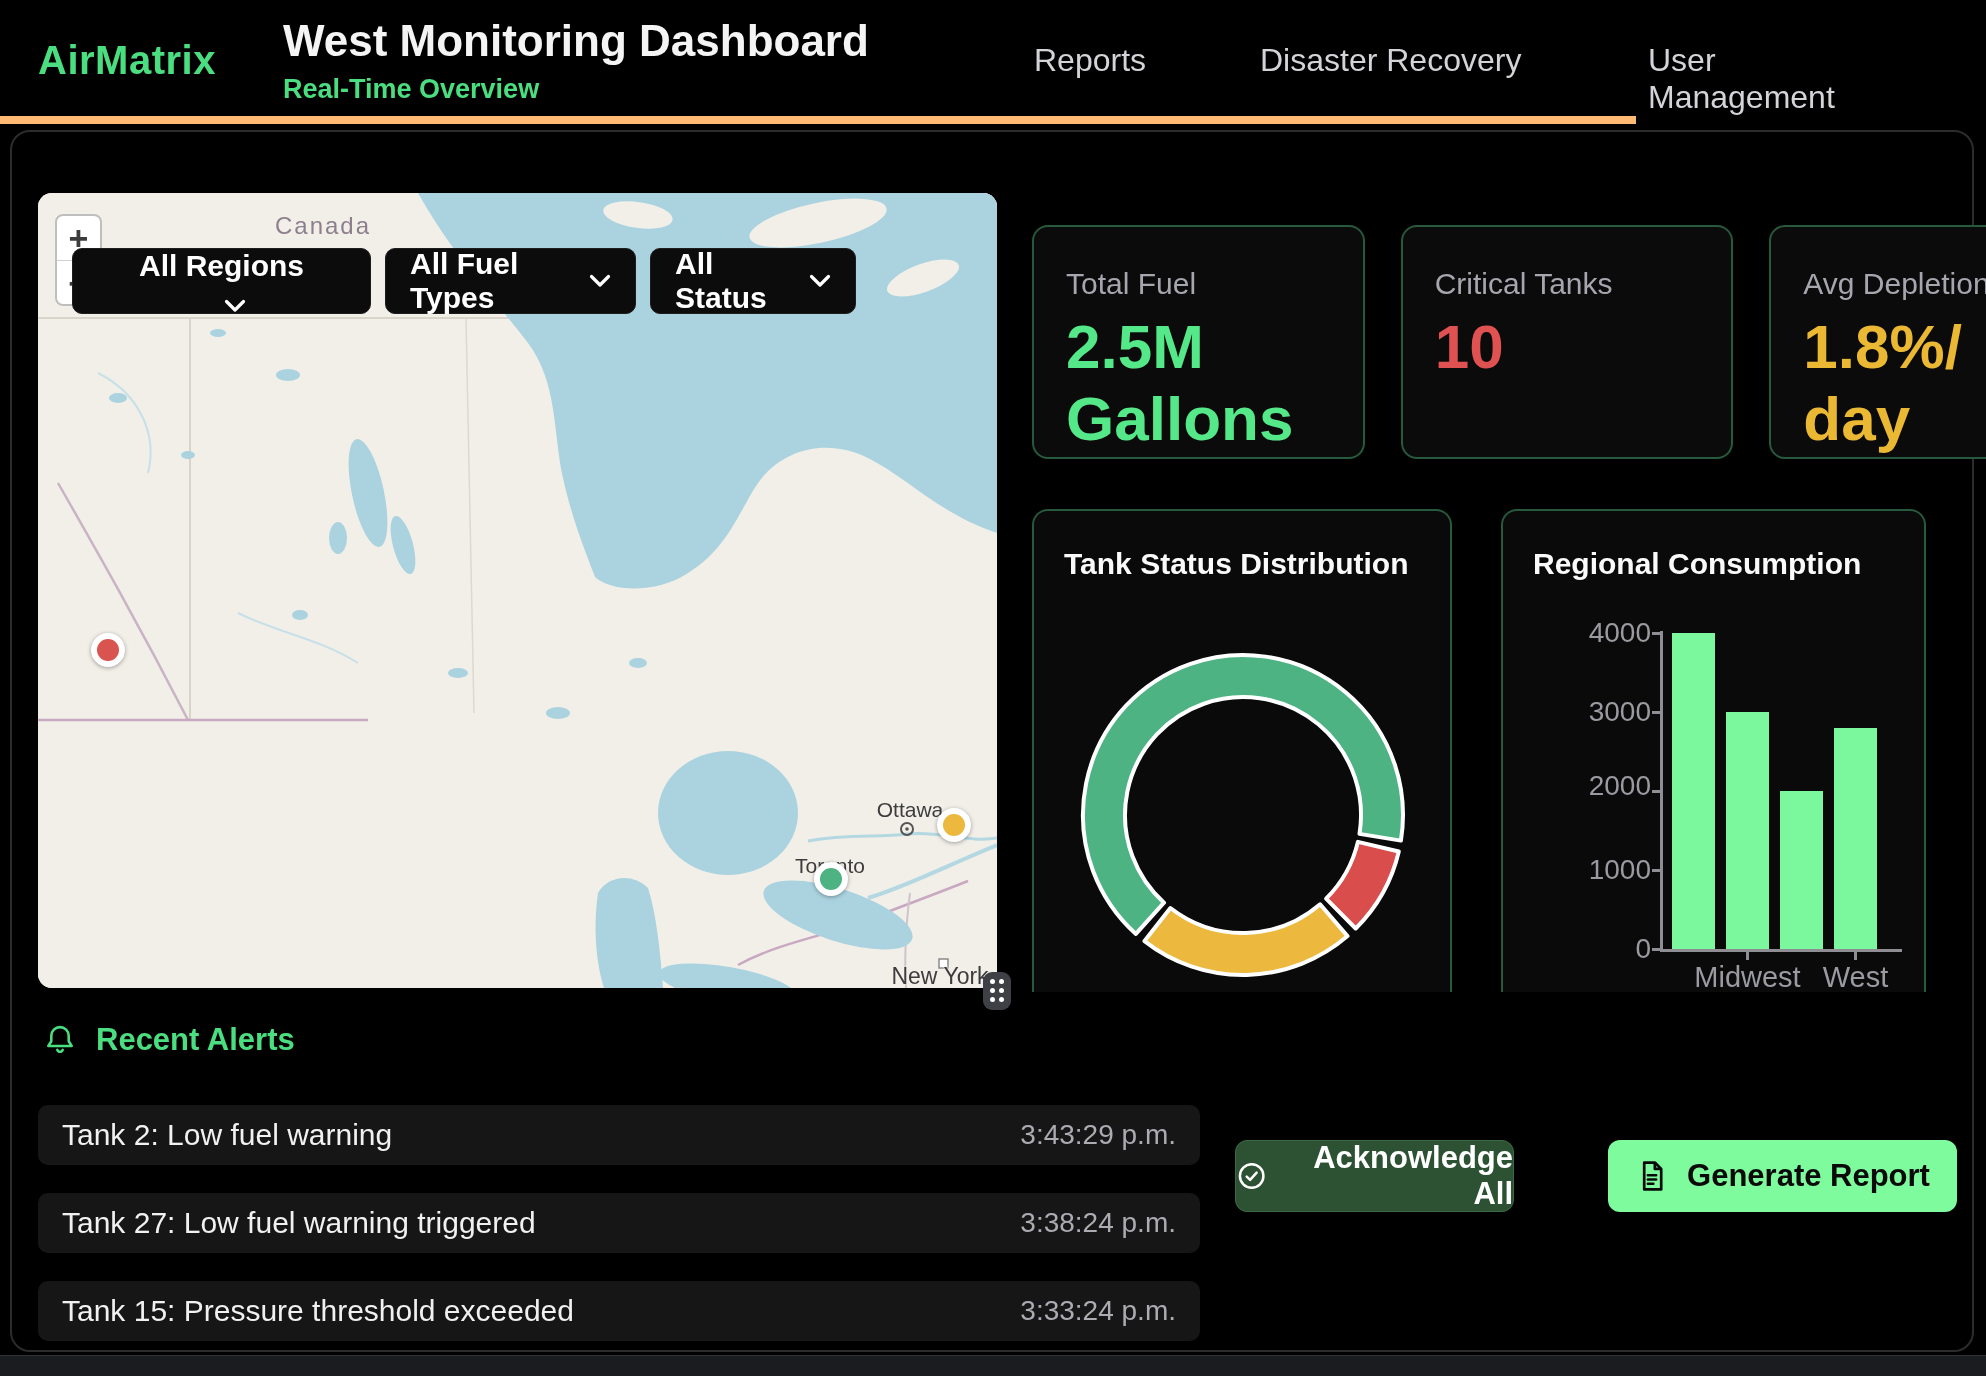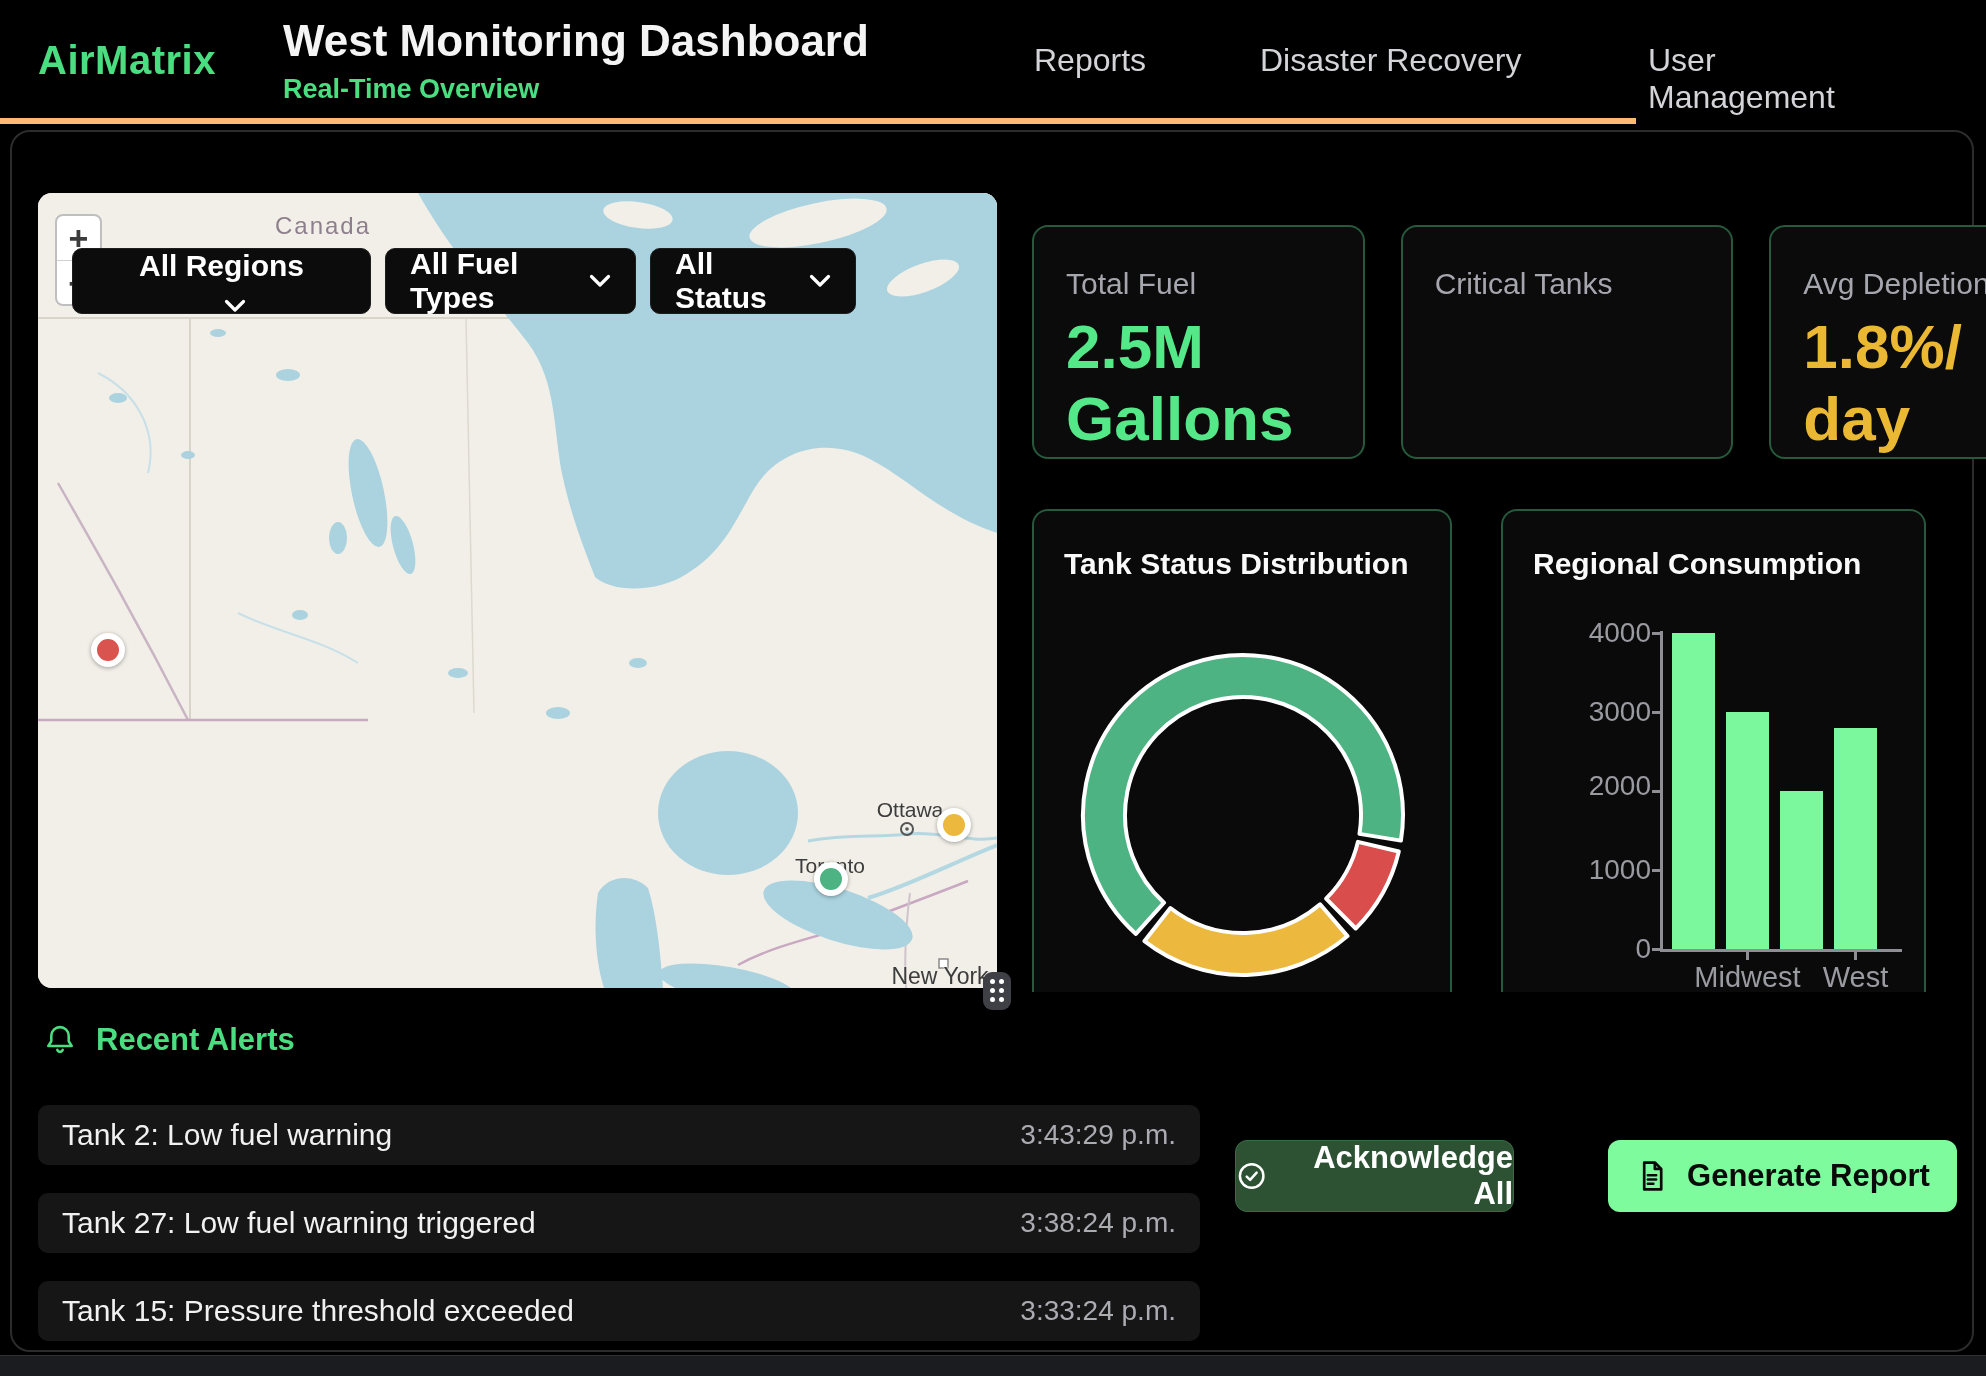--- a/index.html
+++ b/index.html
@@ -1,21 +1,21 @@
 <!DOCTYPE html>
 <html><head>
 <meta charset="utf-8">
 <style>
   * { margin:0; padding:0; box-sizing:border-box; }
   html,body { background:#000; }
   body { font-family:"Liberation Sans", sans-serif; }
   #app { position:relative; width:1986px; height:1376px; background:#000; overflow:hidden; }
 
   
-  .header { position:absolute; left:0; top:0; width:1636px; height:124px; background:#000; border-bottom:6px solid #fdba74; z-index:5; }
+  .header { position:absolute; left:0; top:0; width:1636px; height:124px; background:#000; border-bottom:8px solid #fdba74; z-index:5; }
   .brand { position:absolute; left:38px; top:38px; font-size:40px; font-weight:800; color:#4ade80; letter-spacing:.5px; }
   .page-title { position:absolute; left:283px; top:16px; font-size:44px; font-weight:800; color:#f4f4f5; }
   .page-subtitle { position:absolute; left:283px; top:74px; font-size:27px; font-weight:600; color:#4ade80; }
   .nav-item { position:absolute; top:42px; font-size:32px; color:#d4d4d8; cursor:pointer; }
   .nav-item.n0 { left:1034px; } .nav-item.n1 { left:1260px; } .nav-item.n2 { left:1648px; }
 
   
   .shell { position:absolute; left:10px; top:130px; width:1964px; height:1222px; border:2px solid #2c2c2c; border-radius:20px; z-index:0; }
   .bottom-strip { position:absolute; left:0; top:1355px; width:1986px; height:21px; background:#1b1c1f; border-top:1px solid #2f3033; z-index:6; }
 
@@ -186,20 +186,23 @@
   <div class="stats-row" id="stats-row">
       <div class="stat-card">
         <div class="stat-label">Total Fuel</div>
         <div class="stat-value" style="color: rgb(85, 232, 137);">
           <div>2.5M</div>
           <div>Gallons</div>
         </div>
       </div>
       <div class="stat-card">
         <div class="stat-label">Critical Tanks</div>
+        <div class="stat-value" style="color: rgb(224, 82, 82);">
+          <div>10</div>
+        </div>
       </div>
       <div class="stat-card">
         <div class="stat-label">Avg Depletion</div>
         <div class="stat-value" style="color: rgb(234, 184, 51);">
           <div>1.8%/</div>
           <div>day</div>
         </div>
       </div>
     </div>
 

